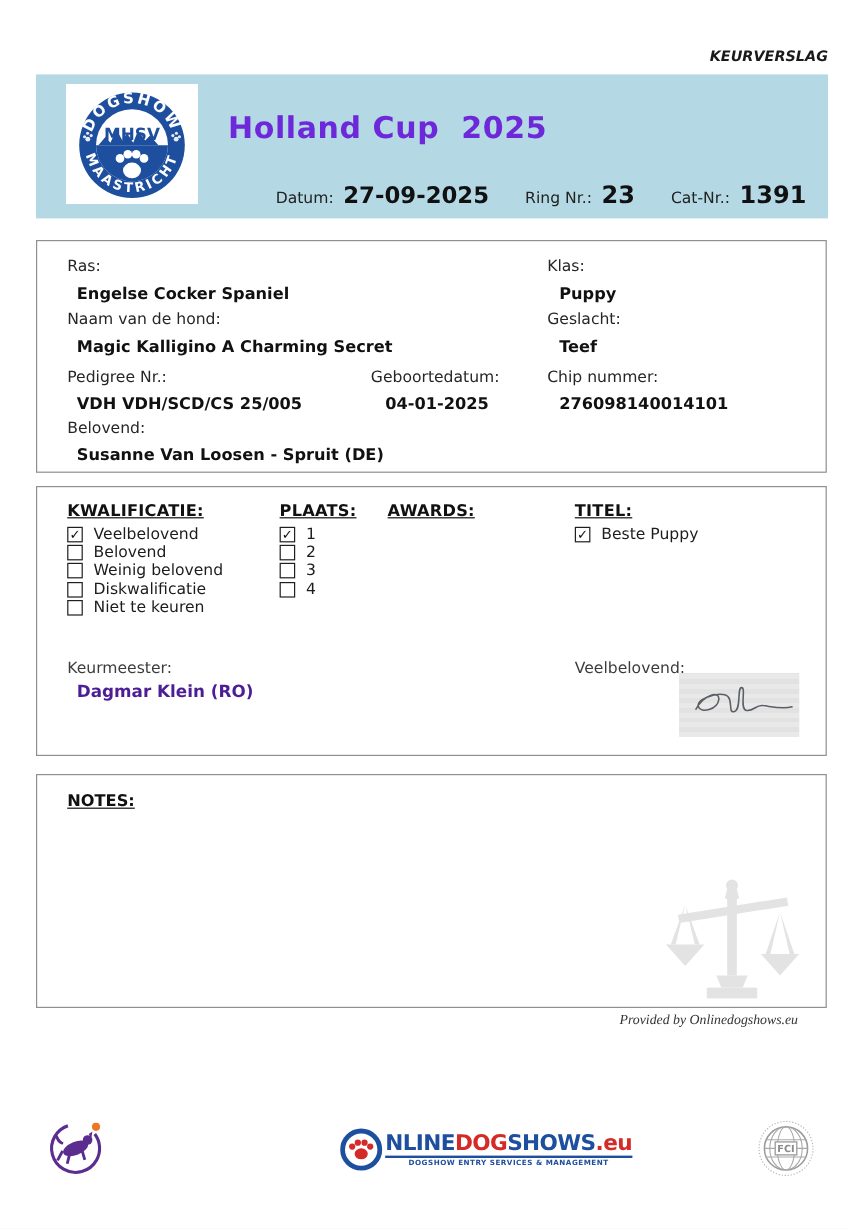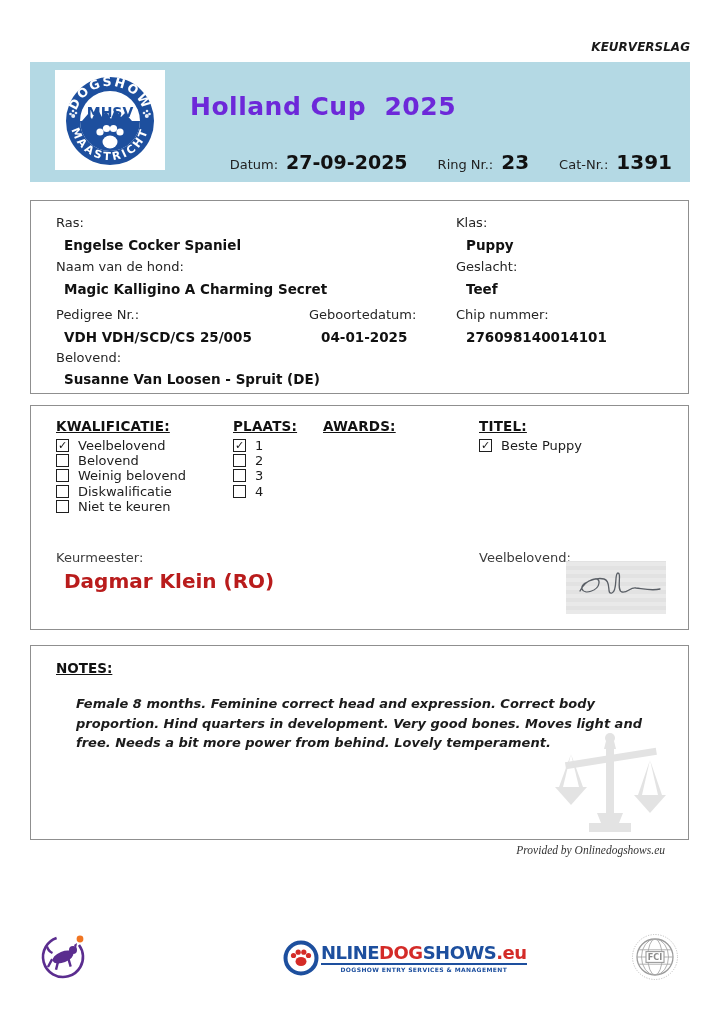--- a/index.html
+++ b/index.html
@@ -27,21 +27,21 @@
   .box3{left:30px;top:645px;width:657px;height:193px;}
   .lbl{font-size:13px;color:#262626;}
   .val{font-size:13.5px;font-weight:bold;color:#111;}
   
   .col-header{font-size:13.5px;font-weight:bold;text-decoration:underline;color:#111;letter-spacing:.2px;}
   .opt{display:flex;align-items:center;gap:9px;height:15.2px;}
   .cb{width:11px;height:11px;border:1.6px solid #1f1f1f;display:inline-flex;align-items:center;justify-content:center;flex:0 0 auto;background:#fff;}
   .cb.checked::after{content:"\2713";font-size:11px;font-weight:bold;color:#111;line-height:1;margin-top:-1px;}
   .opt-label{font-size:13px;color:#1c1c1c;}
   .soft-lbl{font-size:13px;color:#3c3c3c;}
-  .judge-name{font-size:20px;font-weight:bold;color:#b91c1c;}
+  .judge-name{font-size:14px;font-weight:bold;color:#4c1d95;}
   .sig-box{left:535px;top:155px;width:100px;height:53px;background:#e9e9e9;
     background-image:repeating-linear-gradient(0deg,#e9e9e9 0 4px,#e2e2e2 4px 8px);}
   
   .notes-header{font-size:13.5px;font-weight:bold;text-decoration:underline;color:#111;}
   .notes-text{font-size:13px;font-weight:bold;font-style:italic;color:#1b1b1b;line-height:1.5;width:582px;}
   .provided-by{right:42px;top:844px;font-size:11.5px;font-style:italic;font-family:"Liberation Serif","DejaVu Serif",serif;color:#333;text-align:center;}
   
   .ods-logo{left:283px;top:940px;display:flex;align-items:center;gap:2px;}
   .ods-text-wrap{display:flex;flex-direction:column;}
   .ods-word{display:flex;align-items:baseline;font-weight:bold;font-size:18px;letter-spacing:-0.5px;line-height:1;}
@@ -198,21 +198,20 @@
   <div class="abs soft-lbl" style="left:448px;top:144px;">Veelbelovend:</div>
   <div class="abs sig-box">
     <svg width="100" height="53" viewBox="0 0 100 53">
       <path d="M14,30 C20,18 34,14 33,22 C32,30 18,34 16,28 C14,22 30,16 38,18 C46,20 40,34 46,32 C52,30 48,12 52,12 C56,12 50,30 56,31 C62,32 64,26 70,27 C78,28 86,30 94,28" fill="none" stroke="#5a5f66" stroke-width="1.3" stroke-linecap="round"></path>
     </svg>
   </div>
 </div>
 
 <div class="abs box box3">
   <div class="abs notes-header" style="left:25px;top:14px;">NOTES:</div>
-  <div class="abs notes-text" style="left:45px;top:48px;">Female 8 months. Feminine correct head and expression. Correct body proportion. Hind quarters in development. Very good bones. Moves light and free. Needs a bit more power from behind. Lovely temperament.</div>
   <svg class="abs" style="right:20px;bottom:2px;" width="115" height="108" viewBox="0 0 115 108">
     <g fill="#e3e3e3">
       <polygon points="53,12 61,12 63,20 51,20"></polygon>
       <circle cx="57" cy="9" r="5"></circle>
       <rect x="12" y="26" width="92" height="7" transform="rotate(-9 58 30)"></rect>
       <rect x="53" y="18" width="8" height="66"></rect>
       <path d="M18,25 L6,58 L10,58 Z"></path>
       <path d="M18,25 L30,58 L26,58 Z"></path>
       <polygon points="2,58 34,58 18,76"></polygon>
       <path d="M97,31 L85,66 L89,66 Z"></path>

